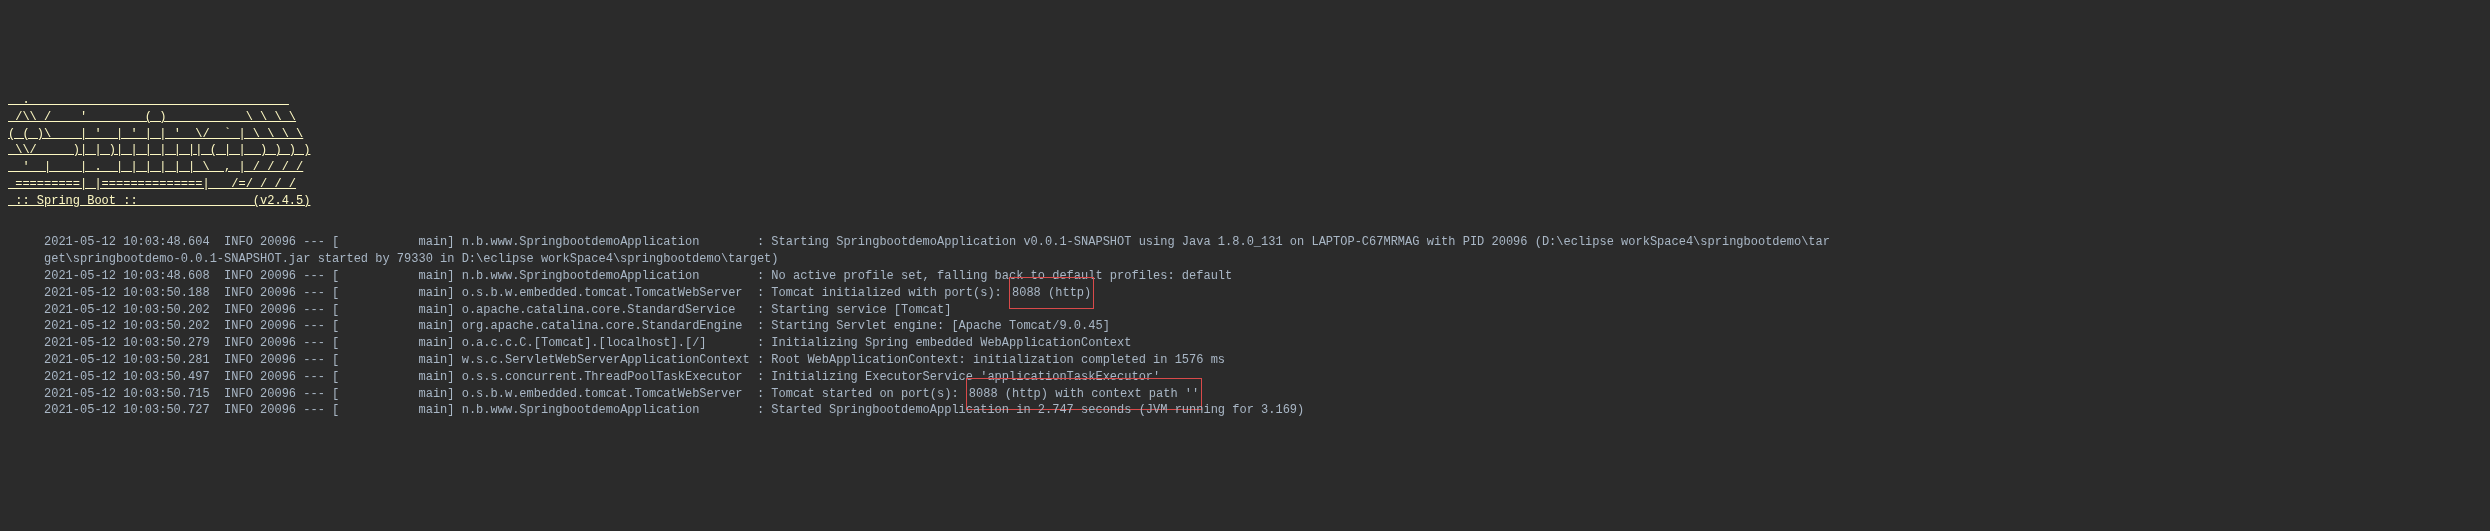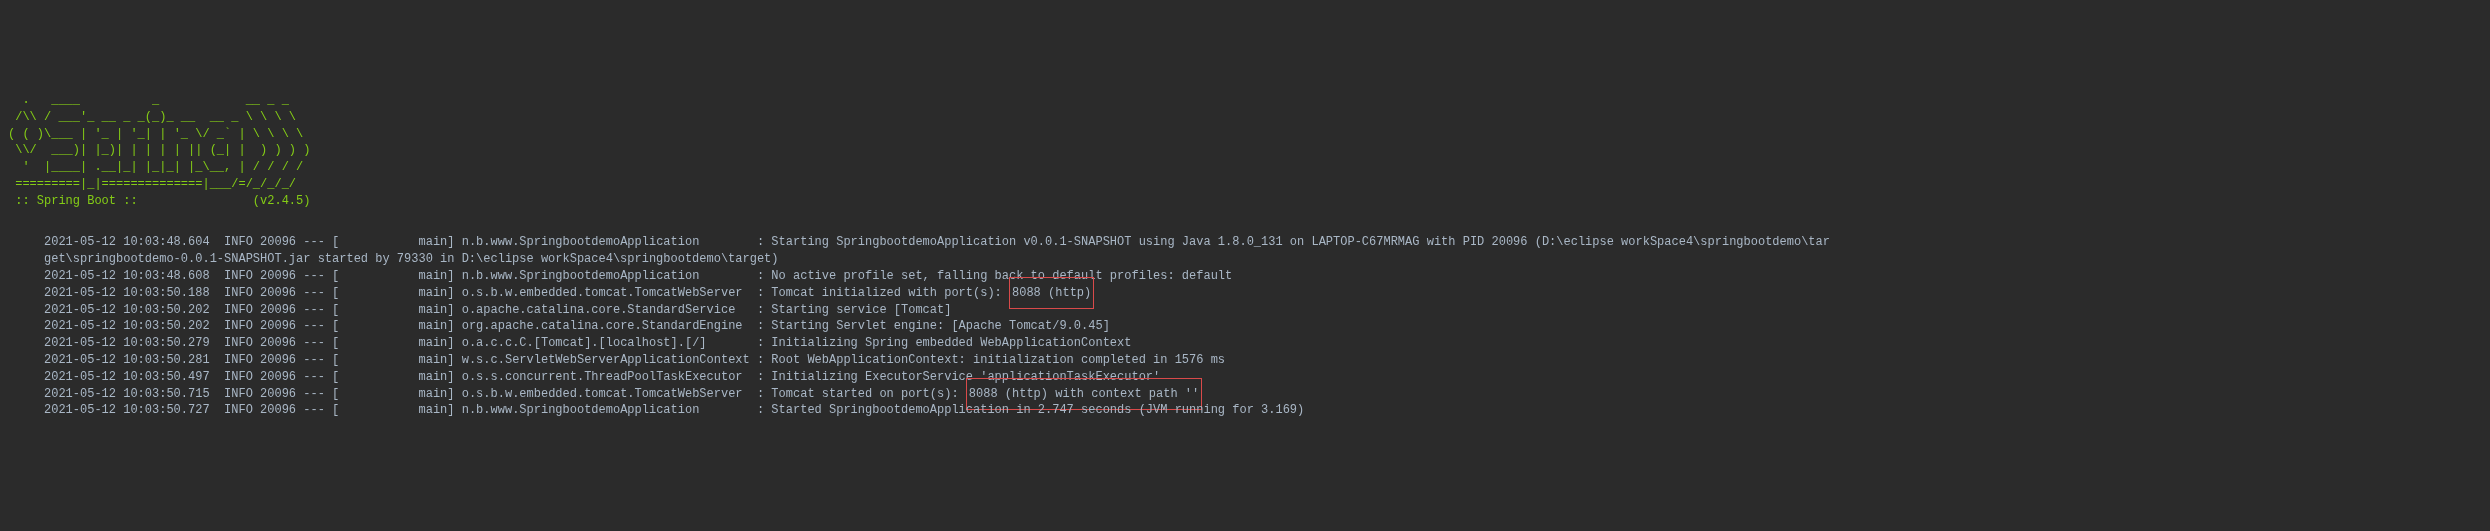--- a/index.html
+++ b/index.html
@@ -11,22 +11,23 @@
       background-color: #2b2b2b;
       color: #a9b7c6;
       font-family: 'Consolas', 'Monaco', 'Courier New', monospace;
       font-size: 12px;
       line-height: 1.4;
       padding: 8px;
       white-space: pre;
       overflow-x: auto;
     }
     .banner {
-      color: #84cc16;
+      color: #fef9c3;
       margin-bottom: 8px;
+      text-decoration: underline;
     }
     .log-line {
       display: block;
       white-space: pre;
       margin-left: 36px;
     }
     .highlight-box {
       border: 1px solid #d94a4a;
       padding: 8px 2px;
       display: inline;

